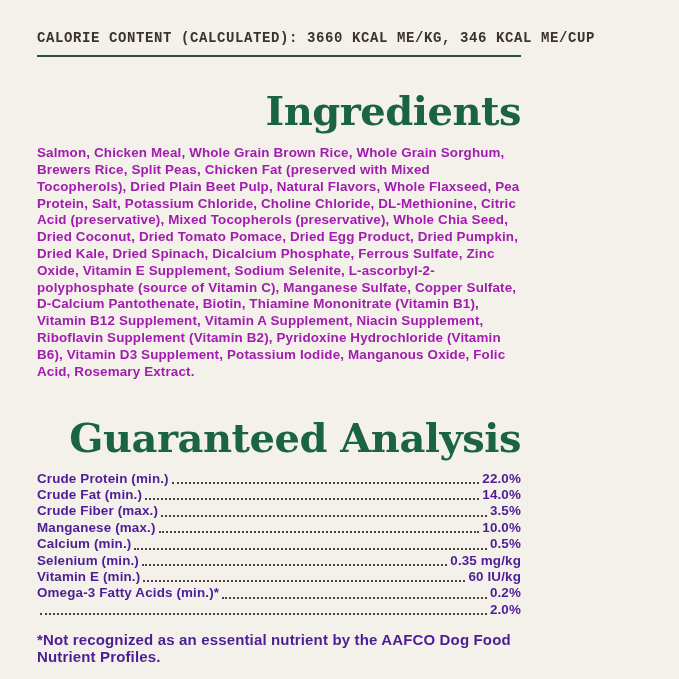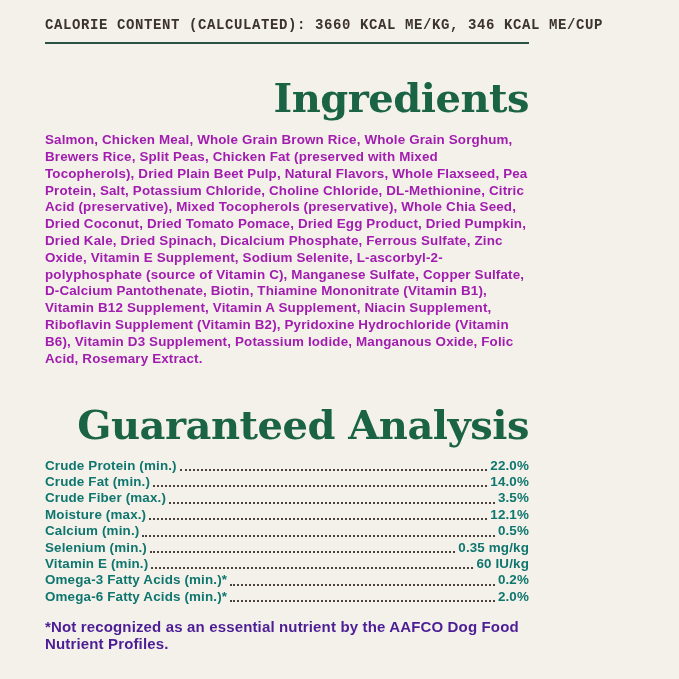--- a/index.html
+++ b/index.html
@@ -11,22 +11,21 @@
     height: 679px;
     background: #f3f1ea;
     font-family: "Liberation Sans", sans-serif;
     color: #3a322c;
     overflow: hidden;
   }
   .page {
     box-sizing: border-box;
     width: 558px;
     height: 679px;
-    padding: 17px 37px 0 37px;
-    margin-left: 8px;
+    padding: 30px 37px 0 37px;
   }
   .calorie-banner {
     font-family: "Liberation Mono", "DejaVu Sans Mono", monospace;
     font-weight: 700;
     font-size: 14px;
     letter-spacing: 0.6px;
     color: #3b332c;
     white-space: nowrap;
   }
   .top-rule {
@@ -61,21 +60,21 @@
   .ga-table {
     margin-top: 11px;
   }
   .ga-row {
     display: flex;
     align-items: flex-end;
     font-size: 13.4px;
     line-height: 16.4px;
     font-weight: 700;
     letter-spacing: 0.15px;
-    color: #0f766e;
+    color: #4c1d95;
   }
   .ga-label {
     white-space: nowrap;
   }
   .ga-dots {
     flex: 1;
     margin: 0 3px 3px 3px;
     border-bottom: 2px dotted #4a423b;
     min-width: 20px;
   }
@@ -119,23 +118,23 @@
       <span class="ga-value">14.0%</span>
     </div>
 
     <div class="ga-row">
       <span class="ga-label">Crude Fiber (max.)</span>
       <span class="ga-dots"></span>
       <span class="ga-value">3.5%</span>
     </div>
 
     <div class="ga-row">
-      <span class="ga-label">Moisture (max.)</span>
+      <span class="ga-label">Manganese (max.)</span>
       <span class="ga-dots"></span>
-      <span class="ga-value">12.1%</span>
+      <span class="ga-value">10.0%</span>
     </div>
 
     <div class="ga-row">
       <span class="ga-label">Calcium (min.)</span>
       <span class="ga-dots"></span>
       <span class="ga-value">0.5%</span>
     </div>
 
 
     <div class="ga-row">
@@ -150,21 +149,20 @@
       <span class="ga-value">60 IU/kg</span>
     </div>
 
     <div class="ga-row">
       <span class="ga-label">Omega-3 Fatty Acids (min.)*</span>
       <span class="ga-dots"></span>
       <span class="ga-value">0.2%</span>
     </div>
 
     <div class="ga-row">
-      <span class="ga-label">Omega-6 Fatty Acids (min.)*</span>
       <span class="ga-dots"></span>
       <span class="ga-value">2.0%</span>
     </div>
   </div>
 
   <p class="ga-footnote">*Not recognized as an essential nutrient by the AAFCO Dog Food Nutrient Profiles.</p>
 
 </div>
 
 </body></html>

